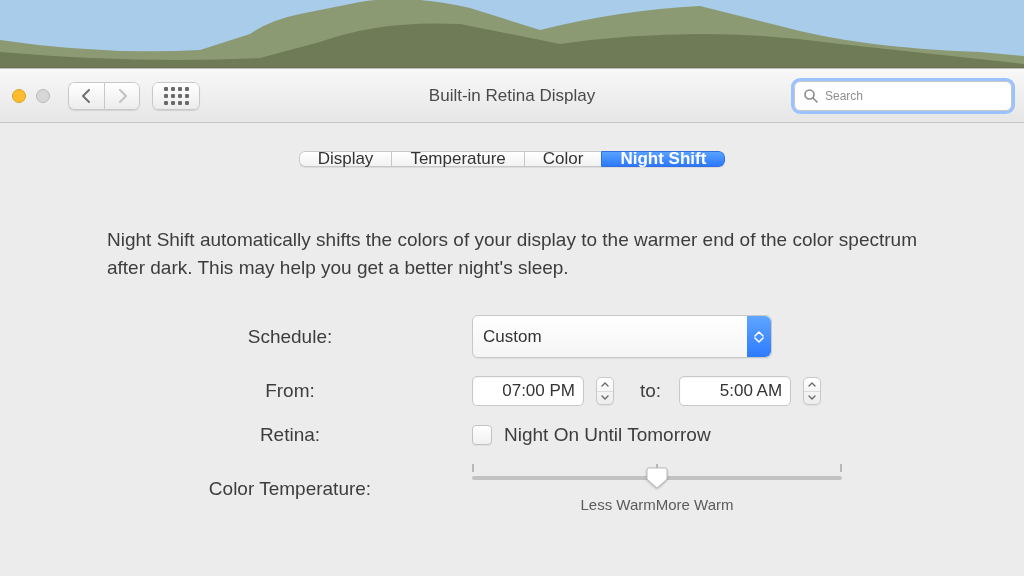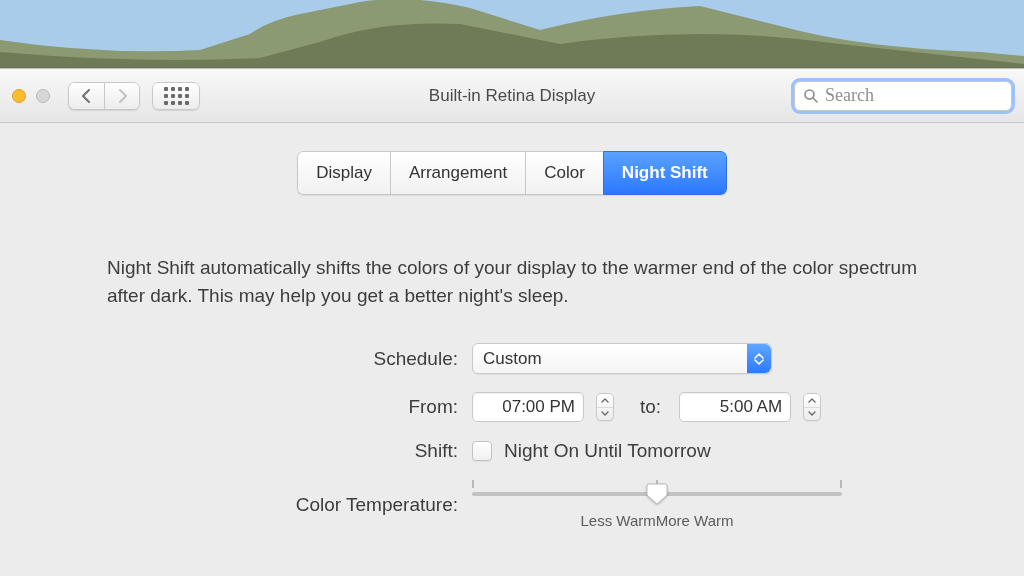--- a/index.html
+++ b/index.html
@@ -51,53 +51,53 @@
   .titlebar .title { position:absolute; left:0; right:0; text-align:center; font-size:17px; color:#4a4a4a; font-weight:500; pointer-events:none; }
 
   .search {
     margin-left:auto; width:218px; height:30px;
     display:flex; align-items:center; gap:6px;
     background:#fff; border:1px solid #c7c7c7; border-radius:6px;
     box-shadow: 0 0 0 3px #9bc1ff;
     padding: 0 8px; color:#888;
   }
   .search svg { flex: none; }
-  .search input { border:none; outline:none; font-size:18px; width:100%; color:#b91c1c; background:transparent;font-family:Liberation Serif, serif; }
+  .search input { border:none; outline:none; font-size:12px; width:100%; color:#b91c1c; background:transparent; }
   .search input::placeholder { color:#8e8e8e; }
 
   
   .content { flex:1; background:#ececec; padding: 28px 0 0 0; }
   .tabs-wrap { display:flex; justify-content:center; }
   .tabs { display:inline-flex; border-radius:6px; overflow:hidden; box-shadow:0 1px 1px rgba(0,0,0,0.08); }
   .tab {
-    height:44px; padding:0 18px; font-size:17px; color:#333;
+    height:16px; padding:0 18px; font-size:17px; color:#333;
     background:linear-gradient(#ffffff,#f1f1f1);
     border:1px solid #c8c8c8; border-right-width:0;
     display:flex; align-items:center;
   }
   .tab:last-child { border-right-width:1px; }
   .tab.r-first { border-top-left-radius:6px; border-bottom-left-radius:6px; }
   .tab.r-last  { border-top-right-radius:6px; border-bottom-right-radius:6px; }
   .tab.active {
     background: linear-gradient(#5aa2ff,#2c78ff);
     color:#fff; border-color:#2f6fe0;font-weight:bold;
   }
 
   .desc {
     margin: 59px auto 0 auto; width: 810px;
     font-size:19px; color:#3d3d3d; line-height:1.45;
   }
 
   .form { margin: 34px auto 0 auto; width: 780px; }
   .row { display:flex; align-items:center; margin-bottom: 18px; }
-  .row .lbl { width: 350px; text-align:right; padding-right: 14px; font-size:19px; color:#3d3d3d; }
+  .row .lbl { width: 350px; text-align:center; padding-right: 14px; font-size:19px; color:#3d3d3d; }
   .row .ctl { display:flex; align-items:center; gap:12px; }
 
   .popup {
-    position:relative; width:300px; height:31px;
+    position:relative; width:300px; height:43px;
     background:linear-gradient(#ffffff,#f5f5f5);
     border:1px solid #c8c8c8; border-radius:6px;
     display:flex; align-items:center; padding:0 10px;
     font-size:17px; color:#333;
     box-shadow:0 1px 1px rgba(0,0,0,0.06);
   }
   .popup .arrows {
     position:absolute; right:0; top:0; bottom:0; width:24px;
     background:linear-gradient(#5fa6ff,#2e7aff);
     border-top-right-radius:6px; border-bottom-right-radius:6px;
@@ -212,21 +212,21 @@
         </svg>
       <input type="text" placeholder="Search" style="">
     </div>
   </div>
 
   <div class="content">
 
     <div class="tabs-wrap">
       <div class="tabs">
         <div class="tab r-first">Display</div>
-        <div class="tab">Arrangement</div>
+        <div class="tab">Temperature</div>
         <div class="tab">Color</div>
         <div class="tab r-last active">Night Shift</div>
       </div>
     </div>
 
     <p class="desc">Night Shift automatically shifts the colors of your display to the warmer end of the color spectrum after dark. This may help you get a better night's sleep.</p>
 
     <div class="form">
 
       <div class="row">
@@ -277,21 +277,21 @@
             <div>
                 <svg width="8" height="5" viewBox="0 0 8 5">
                   <path d="M1 1 L4 4 L7 1" stroke="#6a6a6a" stroke-width="1.4" fill="none" stroke-linecap="round" stroke-linejoin="round"></path>
                 </svg>
               </div>
           </div>
         </div>
       </div>
 
       <div class="row">
-        <div class="lbl">Shift:</div>
+        <div class="lbl">Retina:</div>
         <div class="ctl">
           <span class="checkbox"></span>
           <span class="checklabel">Night On Until Tomorrow</span>
         </div>
       </div>
 
       <div class="row" style="margin-bottom:4px">
         <div class="lbl">Color Temperature:</div>
         <div class="ctl">
           <div class="slider-wrap">

